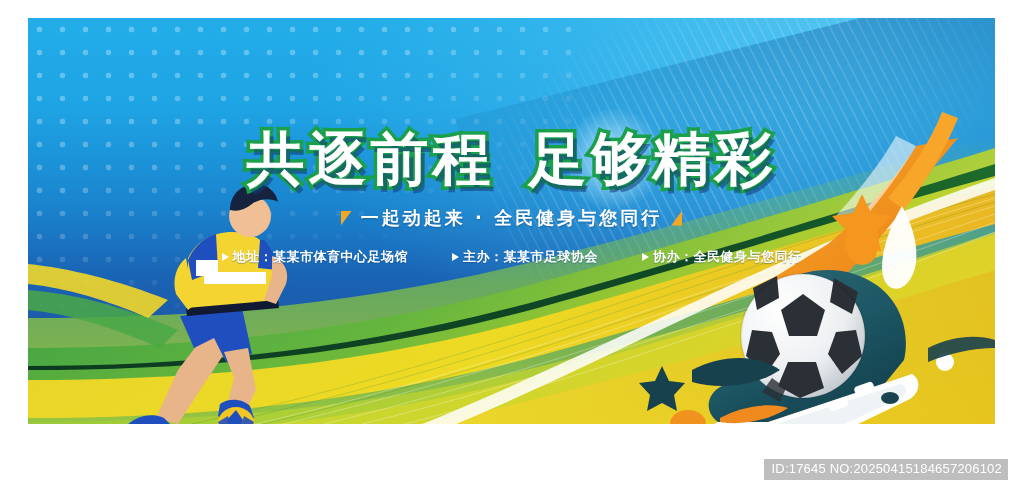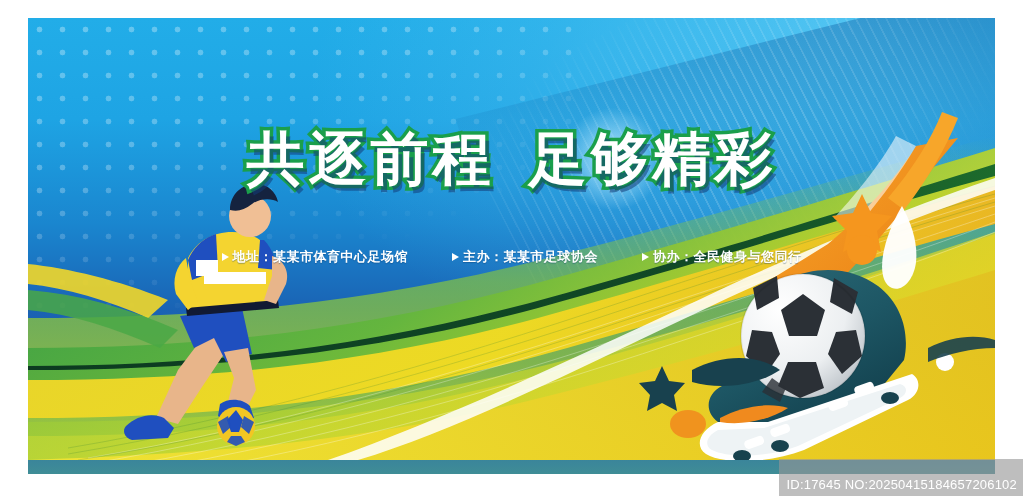--- a/index.html
+++ b/index.html
@@ -2,21 +2,21 @@
 <html><head>
 <meta charset="utf-8">
 <style>
   html,body{margin:0;padding:0;background:#ffffff;}
   body{width:1024px;height:496px;overflow:hidden;font-family:"Liberation Sans","DejaVu Sans",sans-serif;}
 
   #stage{position:relative;width:1024px;height:496px;background:#ffffff;overflow:hidden;}
 
   
   #poster{
-    position:absolute;left:28px;top:18px;width:967px;height:456px;
+    position:absolute;left:28px;top:18px;width:967px;height:406px;
     overflow:hidden;background:#1aa9ec;
   }
 
   
   .bg-blue{
     position:absolute;inset:0;
     background:linear-gradient(180deg,#22ade8 0%,#1ea4e4 22%,#1a86cf 45%,#1a63b4 64%,#1d5aa8 76%,#2d6ea8 88%,#3f8d96 100%);
   }
   
   .dots{
@@ -100,24 +100,24 @@
   
   .wm-left{
     position:absolute;left:6px;top:458px;
     font-family:"DejaVu Sans","Liberation Sans",sans-serif;
     font-size:19px;font-weight:bold;letter-spacing:1px;
     color:rgba(255,255,255,.0);
     -webkit-text-stroke:1px rgba(150,150,150,.55);
     white-space:nowrap;
   }
   .wm-right{
-    position:absolute;right:1px;top:459px;
+    position:absolute;right:16px;top:459px;
     background:rgba(150,150,150,.62);
     color:#ffffff;font-size:13px;letter-spacing:.2px;
-    padding:18px 6px 4px 8px;white-space:nowrap;
+    padding:2px 6px 4px 8px;white-space:nowrap;
     font-family:"Liberation Sans","DejaVu Sans",sans-serif;
   }
 </style>
 </head>
 <body>
 
 <div id="stage">
 
   <div id="poster">
 
@@ -307,20 +307,23 @@
       <path d="M664,352 C694,336 730,336 752,352 C728,368 692,372 664,364 Z" fill="#18414e"></path>
       <path d="M692,400 C714,388 742,384 760,390 C742,402 714,408 692,404 Z" fill="#f08a1e"></path>
       <ellipse cx="660" cy="406" rx="18" ry="14" fill="#f0931e"></ellipse>
       <path d="M900,330 C924,318 948,316 967,322 L967,330 C944,330 920,336 900,344 Z" fill="#18414e" opacity="0.9"></path>
     </svg>
 
     <div class="headline">
       <span>共逐前程</span><span class="gap"></span><span>足够精彩</span>
     </div>
 
+    <div class="subtitle-wrap">
+      <span class="corner l"></span><span class="subtitle">一起动起来 · 全民健身与您同行</span><span class="corner r"></span>
+    </div>
 
     <div class="inforow">
       <span class="infoitem"><span class="tri"></span><span>地址：某某市体育中心足场馆</span></span><span class="infoitem"><span class="tri"></span><span>主办：某某市足球协会</span></span><span class="infoitem"><span class="tri"></span><span>协办：全民健身与您同行</span></span>
     </div>
 
   </div>
 
   <div class="wm-right">ID:17645 NO:20250415184657206102</div>
 
 </div>

